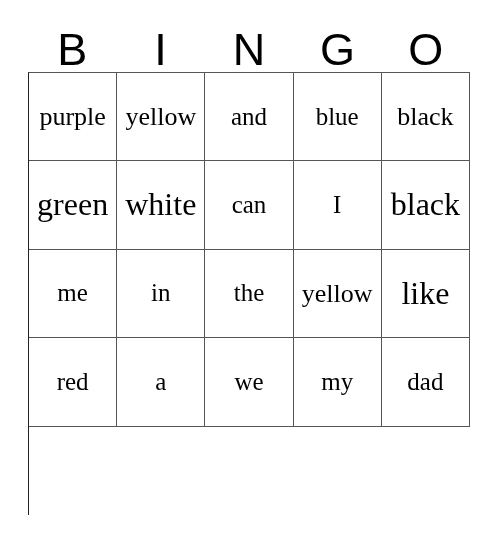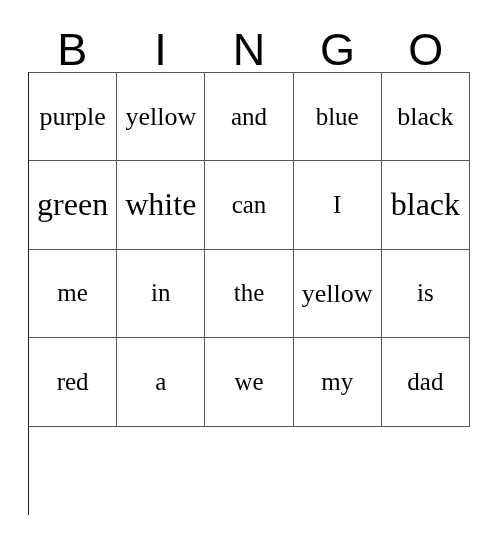--- a/index.html
+++ b/index.html
@@ -143,21 +143,21 @@
       <div class="cell">
         <span class="cell-text size-lg">in</span>
       </div>
       <div class="cell">
         <span class="cell-text size-lg">the</span>
       </div>
       <div class="cell">
         <span class="cell-text size-sm">yellow</span>
       </div>
       <div class="cell">
-        <span class="cell-text size-lg">is</span>
+        <span class="cell-text size-md">like</span>
       </div>
       <div class="cell">
         <span class="cell-text size-lg">red</span>
       </div>
       <div class="cell">
         <span class="cell-text size-lg">a</span>
       </div>
       <div class="cell">
         <span class="cell-text size-lg">we</span>
       </div>

